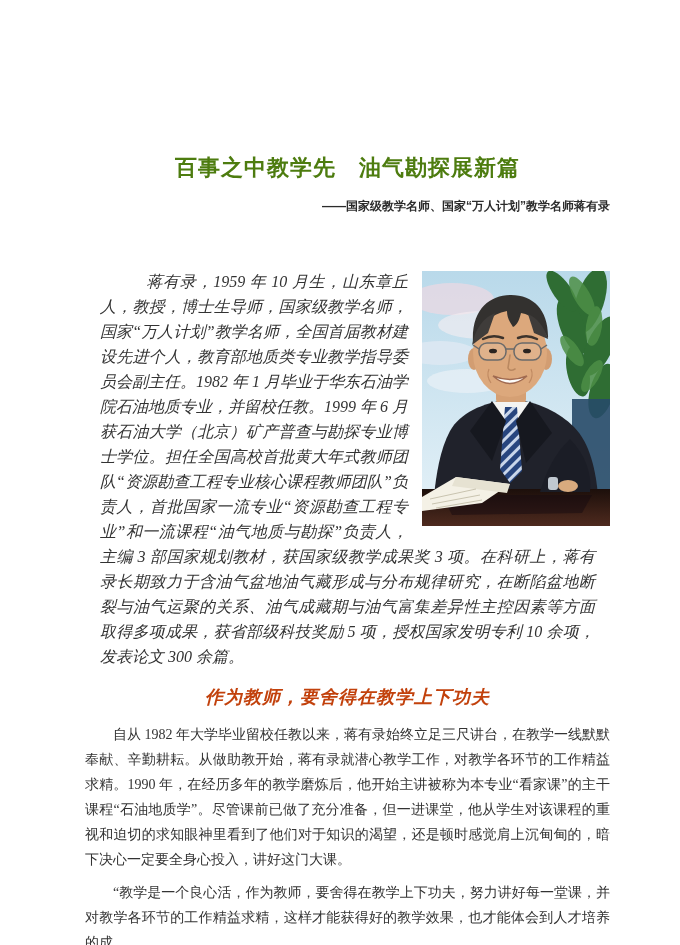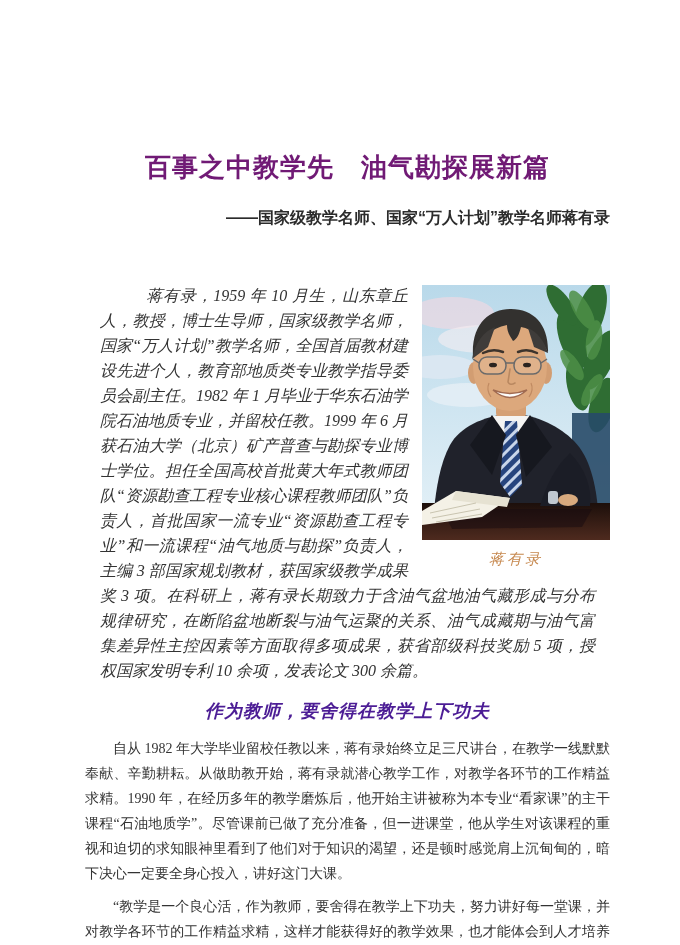--- a/index.html
+++ b/index.html
@@ -11,30 +11,30 @@
     background: #ffffff;
     box-sizing: border-box;
     padding: 152px 70px 0 85px;
     overflow: hidden;
     font-family: "Liberation Serif", "DejaVu Serif", serif;
     color: #333333;
   }
   .title {
     margin: 0;
     text-align: center;
-    font-size: 26px;
+    font-size: 22px;
     line-height: 32px;
     font-weight: bold;
     letter-spacing: 1px;
-    color: #701a75;
+    color: #4d7c0f;
   }
   .subtitle {
-    margin-top: 24px;
+    margin-top: 14px;
     text-align: right;
-    font-size: 16px;
+    font-size: 12px;
     font-weight: bold;
     color: #2b2b2b;
     font-family: "Liberation Sans", "DejaVu Sans", sans-serif;
   }
   .intro-section {
     margin-top: 54px;
     font-size: 16px;
     line-height: 25px;
     text-align: justify;
   }
@@ -58,21 +58,21 @@
     font-style: italic;
   }
   .sec-heading {
     clear: none;
     margin: 16px 0 0 0;
     text-align: center;
     font-size: 18px;
     font-weight: bold;
     font-style: italic;
     letter-spacing: 1px;
-    color: #4c1d95;
+    color: #c2410c;
   }
   .body-para {
     margin: 13px 0 0 0;
     font-size: 14px;
     line-height: 25px;
     text-indent: 2em;
     text-align: justify;
     color: #333333;
   }
   .body-para.second { margin-top: 8px; }
@@ -178,21 +178,20 @@
         <ellipse cx="146" cy="215" rx="10" ry="6" fill="#d8aa7e"></ellipse>
 
         <path d="M0 226 L34 206 L88 213 L60 232 L0 240 Z" fill="#f4f1e6"></path>
         <path d="M34 206 L88 213 L85 222 L30 215 Z" fill="#e6e2d2"></path>
         <g stroke="#c9c4b0" stroke-width="1">
           <line x1="8" y1="228" x2="54" y2="218"></line>
           <line x1="10" y1="233" x2="58" y2="224"></line>
           <line x1="14" y1="237" x2="60" y2="229"></line>
         </g>
       </svg>
-      <figcaption class="photo-caption">蒋有录</figcaption>
     </figure>
 
     <p class="intro-text">蒋有录，1959 年 10 月生，山东章丘人，教授，博士生导师，国家级教学名师，国家“万人计划”教学名师，全国首届教材建设先进个人，教育部地质类专业教学指导委员会副主任。1982 年 1 月毕业于华东石油学院石油地质专业，并留校任教。1999 年 6 月获石油大学（北京）矿产普查与勘探专业博士学位。担任全国高校首批黄大年式教师团队“资源勘查工程专业核心课程教师团队”负责人，首批国家一流专业“资源勘查工程专业”和一流课程“油气地质与勘探”负责人，主编 3 部国家规划教材，获国家级教学成果奖 3 项。在科研上，蒋有录长期致力于含油气盆地油气藏形成与分布规律研究，在断陷盆地断裂与油气运聚的关系、油气成藏期与油气富集差异性主控因素等方面取得多项成果，获省部级科技奖励 5 项，授权国家发明专利 10 余项，发表论文 300 余篇。</p>
   </div>
 
   <h2 class="sec-heading">作为教师，要舍得在教学上下功夫</h2>
 
   <p class="body-para">自从 1982 年大学毕业留校任教以来，蒋有录始终立足三尺讲台，在教学一线默默奉献、辛勤耕耘。从做助教开始，蒋有录就潜心教学工作，对教学各环节的工作精益求精。1990 年，在经历多年的教学磨炼后，他开始主讲被称为本专业“看家课”的主干课程“石油地质学”。尽管课前已做了充分准备，但一进课堂，他从学生对该课程的重视和迫切的求知眼神里看到了他们对于知识的渴望，还是顿时感觉肩上沉甸甸的，暗下决心一定要全身心投入，讲好这门大课。</p>
   <p class="body-para second">“教学是一个良心活，作为教师，要舍得在教学上下功夫，努力讲好每一堂课，并对教学各环节的工作精益求精，这样才能获得好的教学效果，也才能体会到人才培养的成</p>
 

